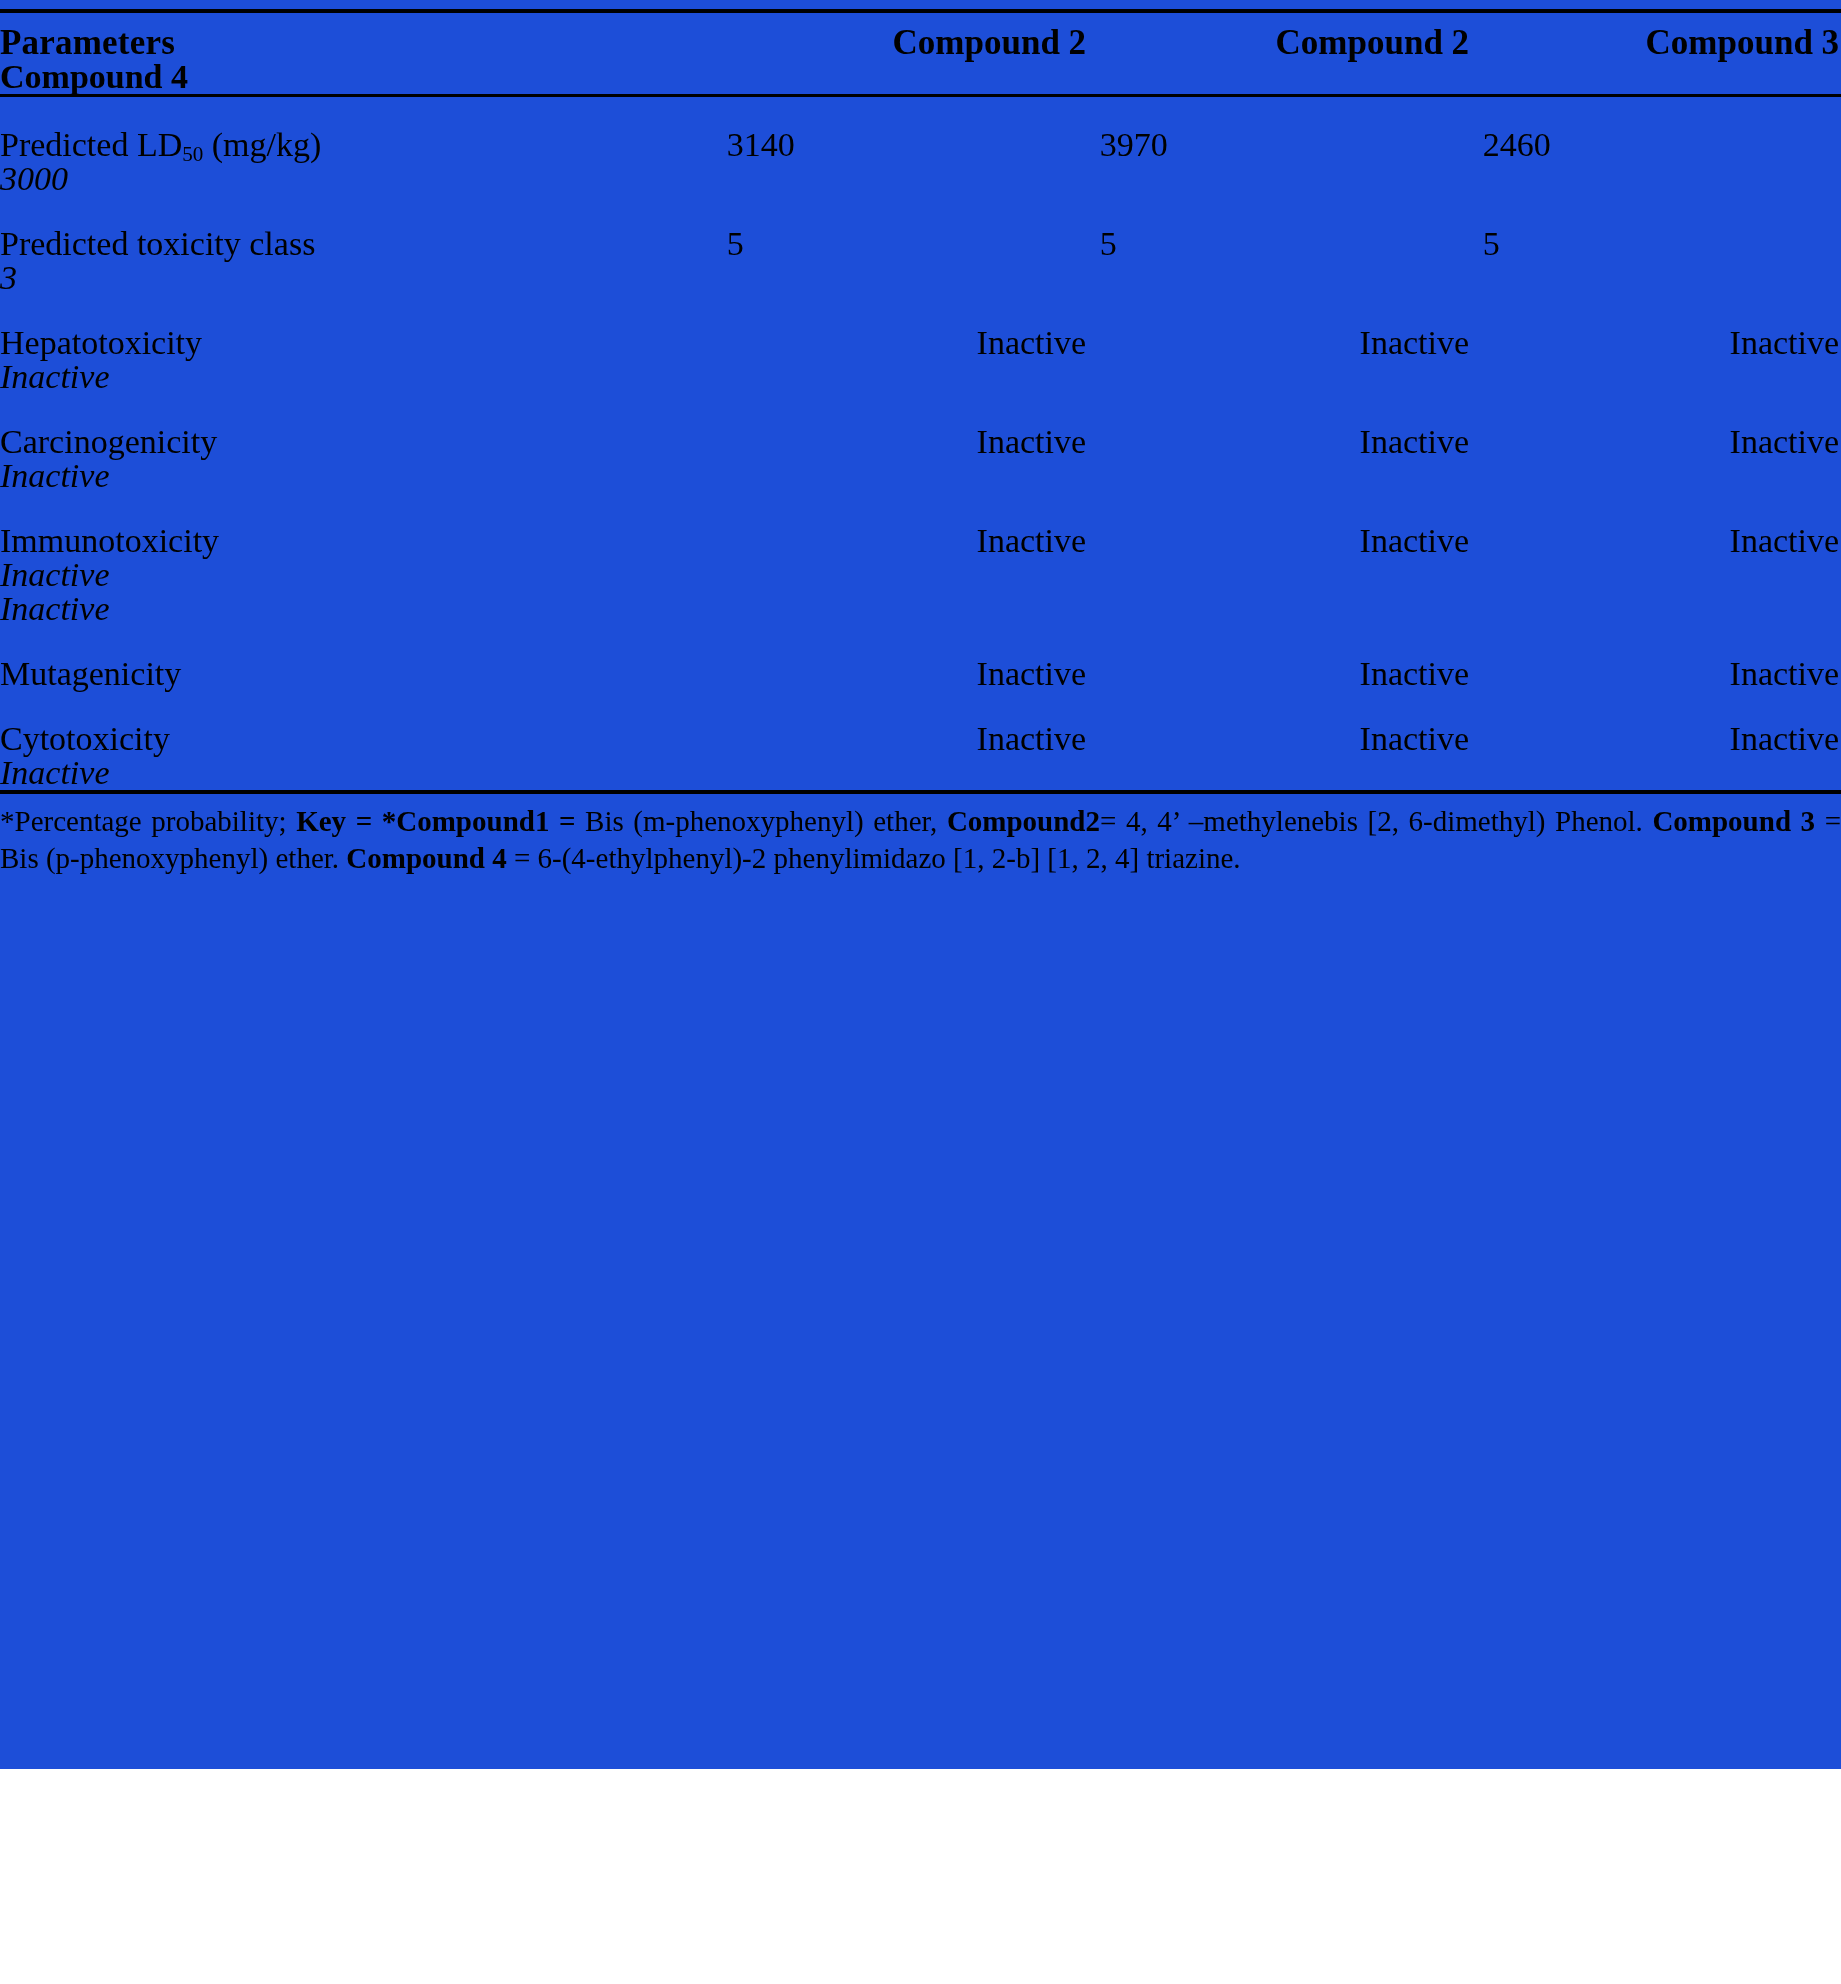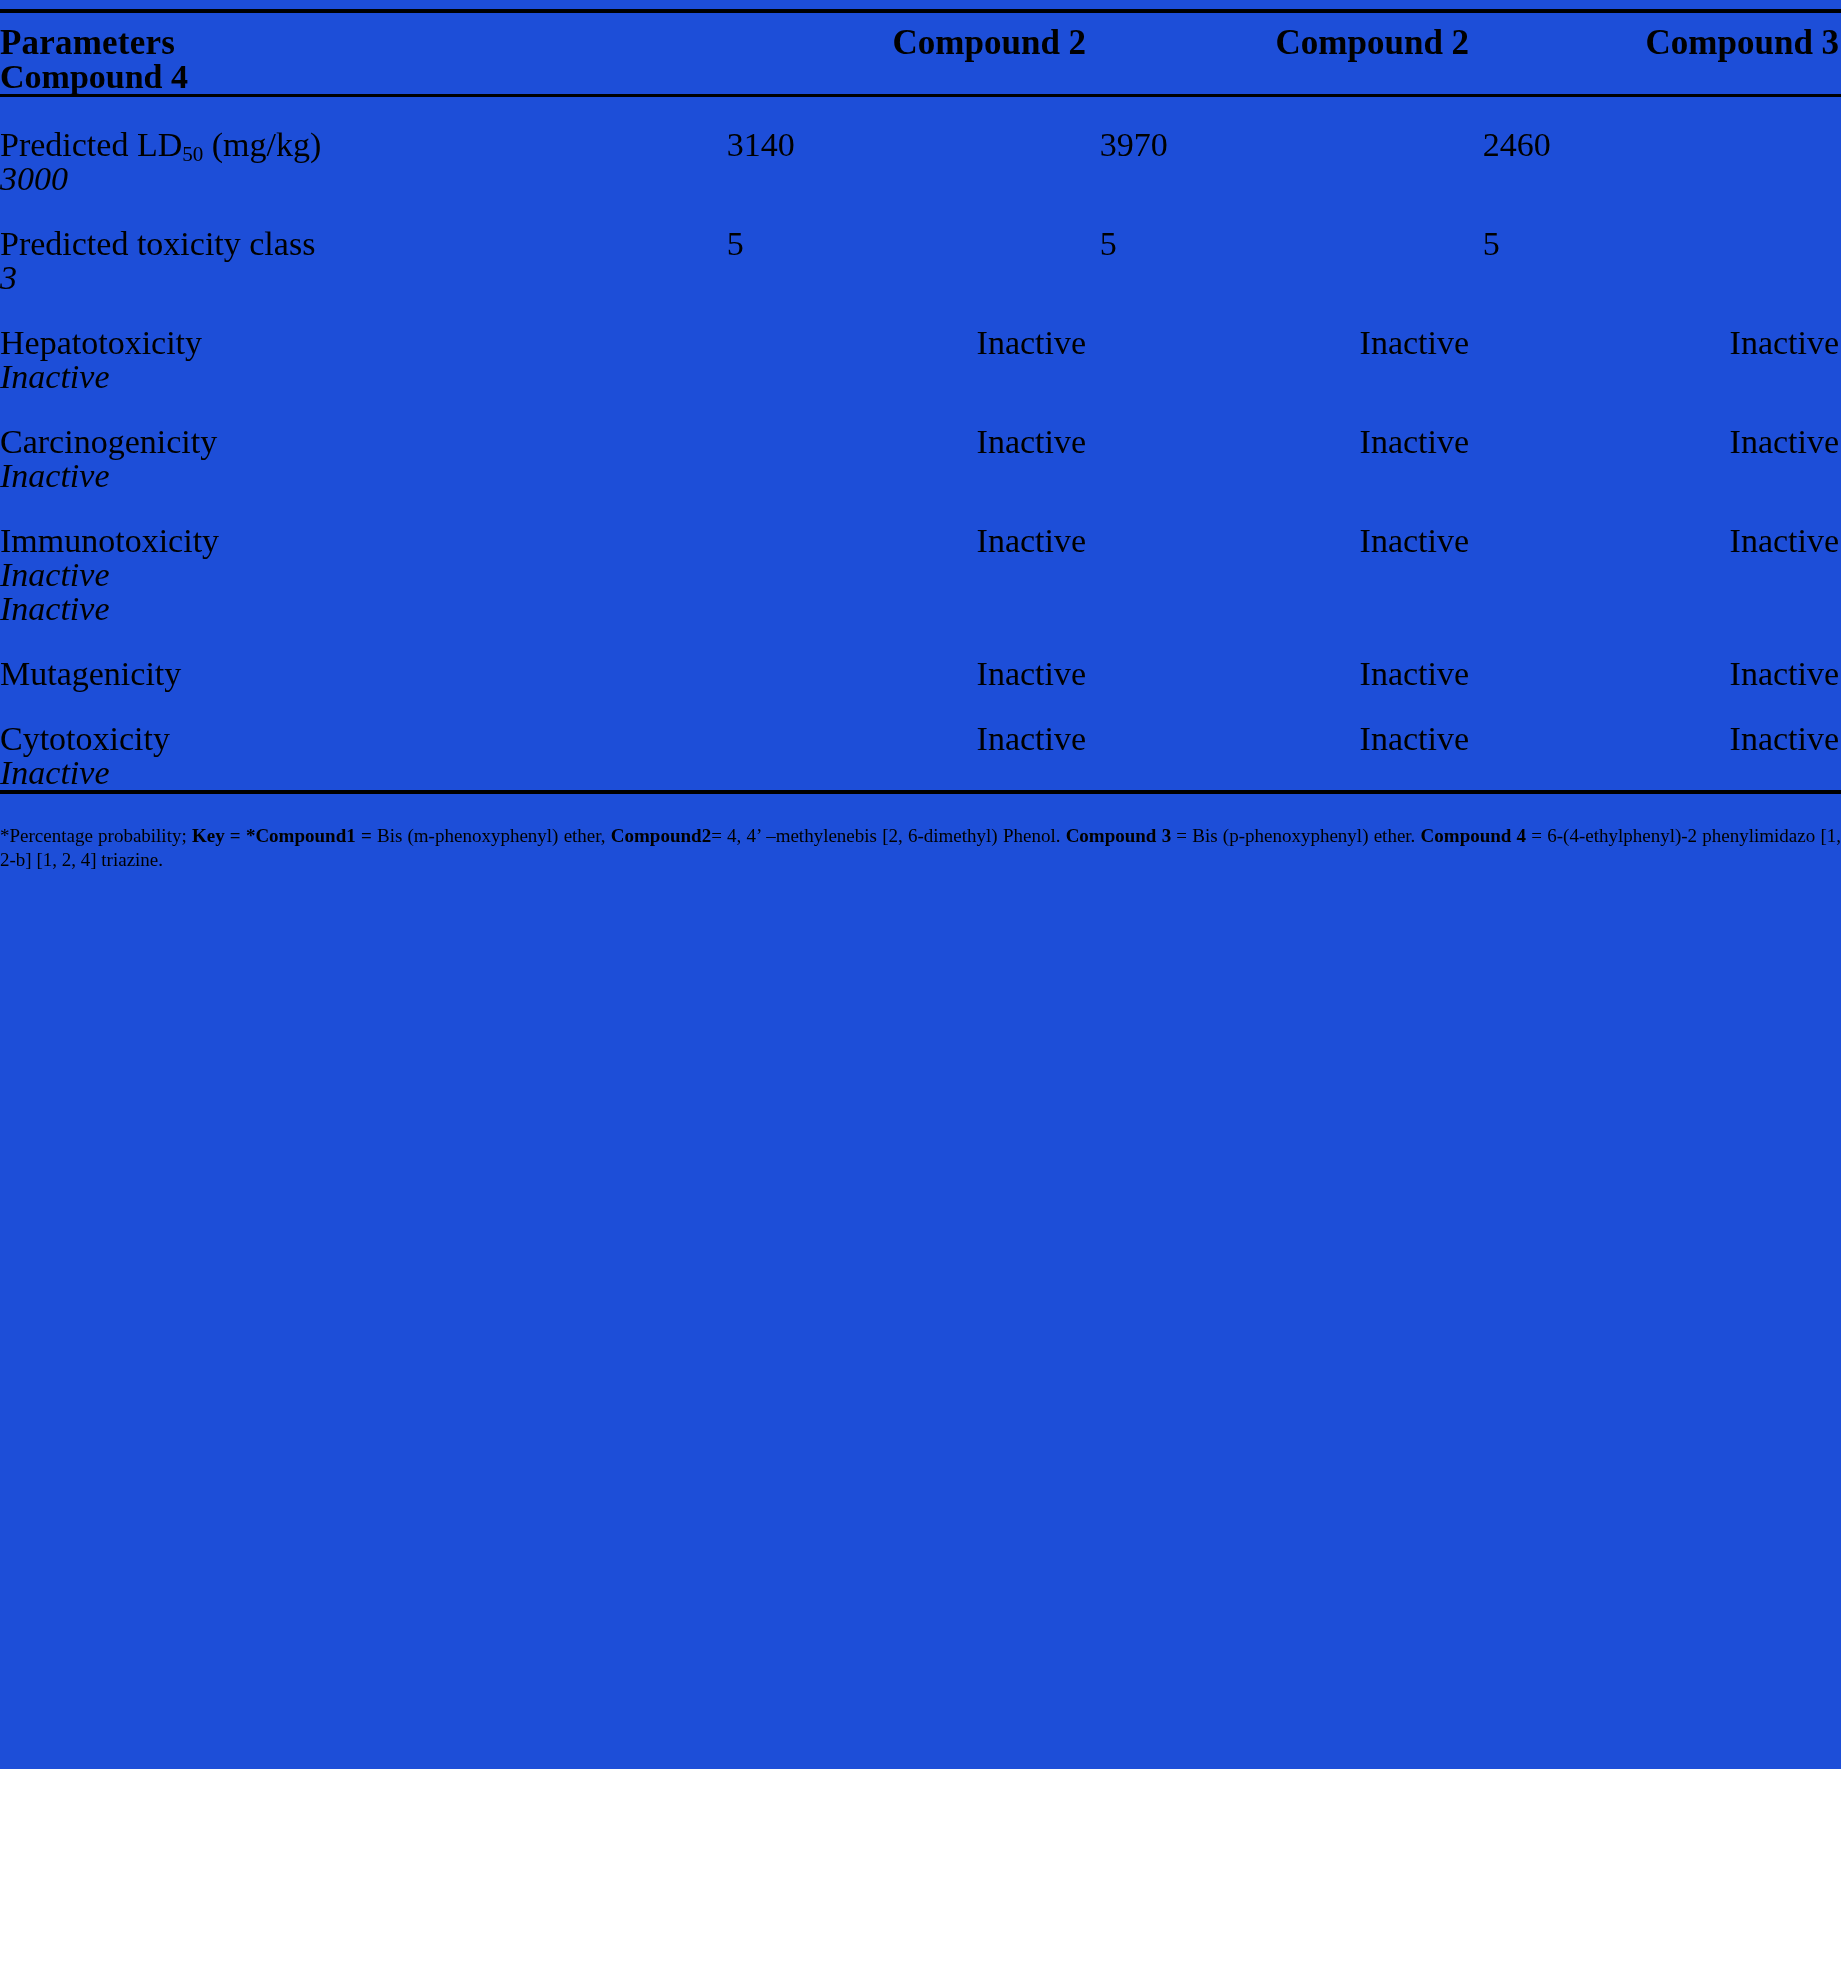--- a/index.html
+++ b/index.html
@@ -88,25 +88,25 @@
   
   sub {
     font-size: 0.62em;
     vertical-align: -0.22em;
     line-height: 0;
     margin-top: 32px;
   }
 
   
   .footnote {
-    font-size: 19px;
+    font-size: 29px;
     line-height: 1.28;
     text-align: justify;
     text-justify: inter-word;
-    padding-top: 30px;
+    padding-top: 9px;
     word-spacing: 0px;
   }
   .footnote b { font-weight: bold; }
 </style>
 </head>
 <body>
 
 <div id="page">
 
   <div class="rule rule-top"></div>

